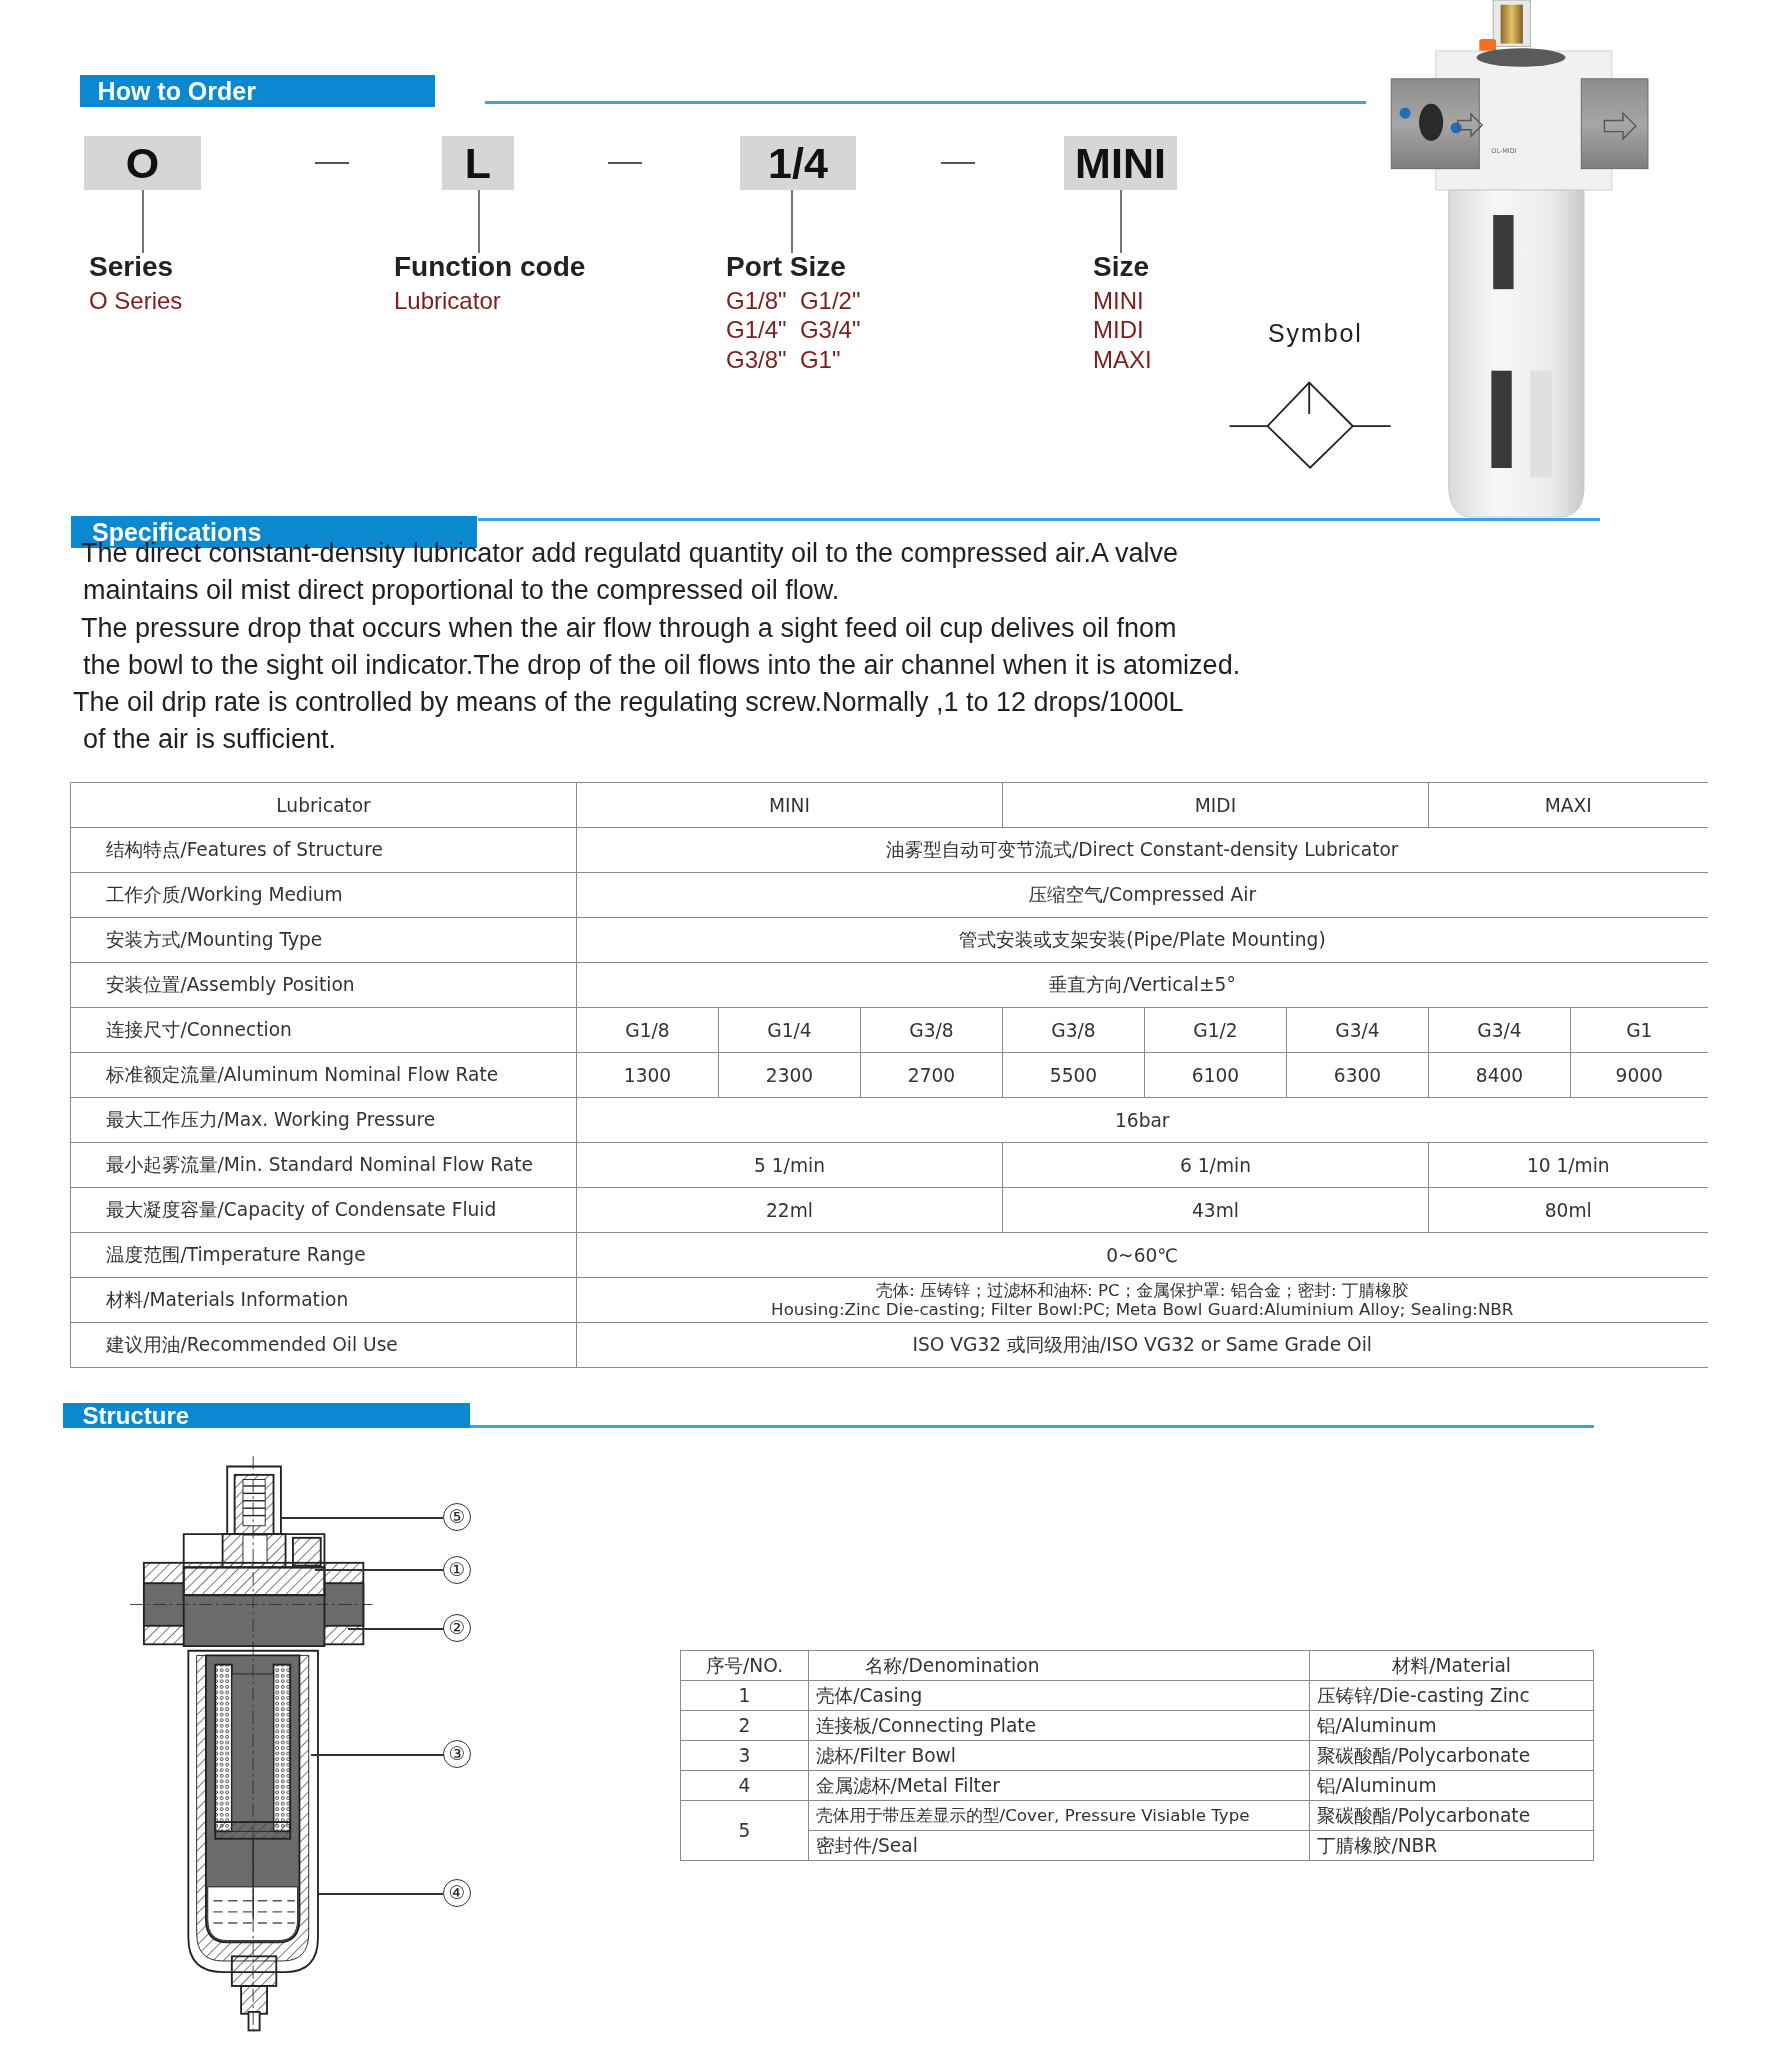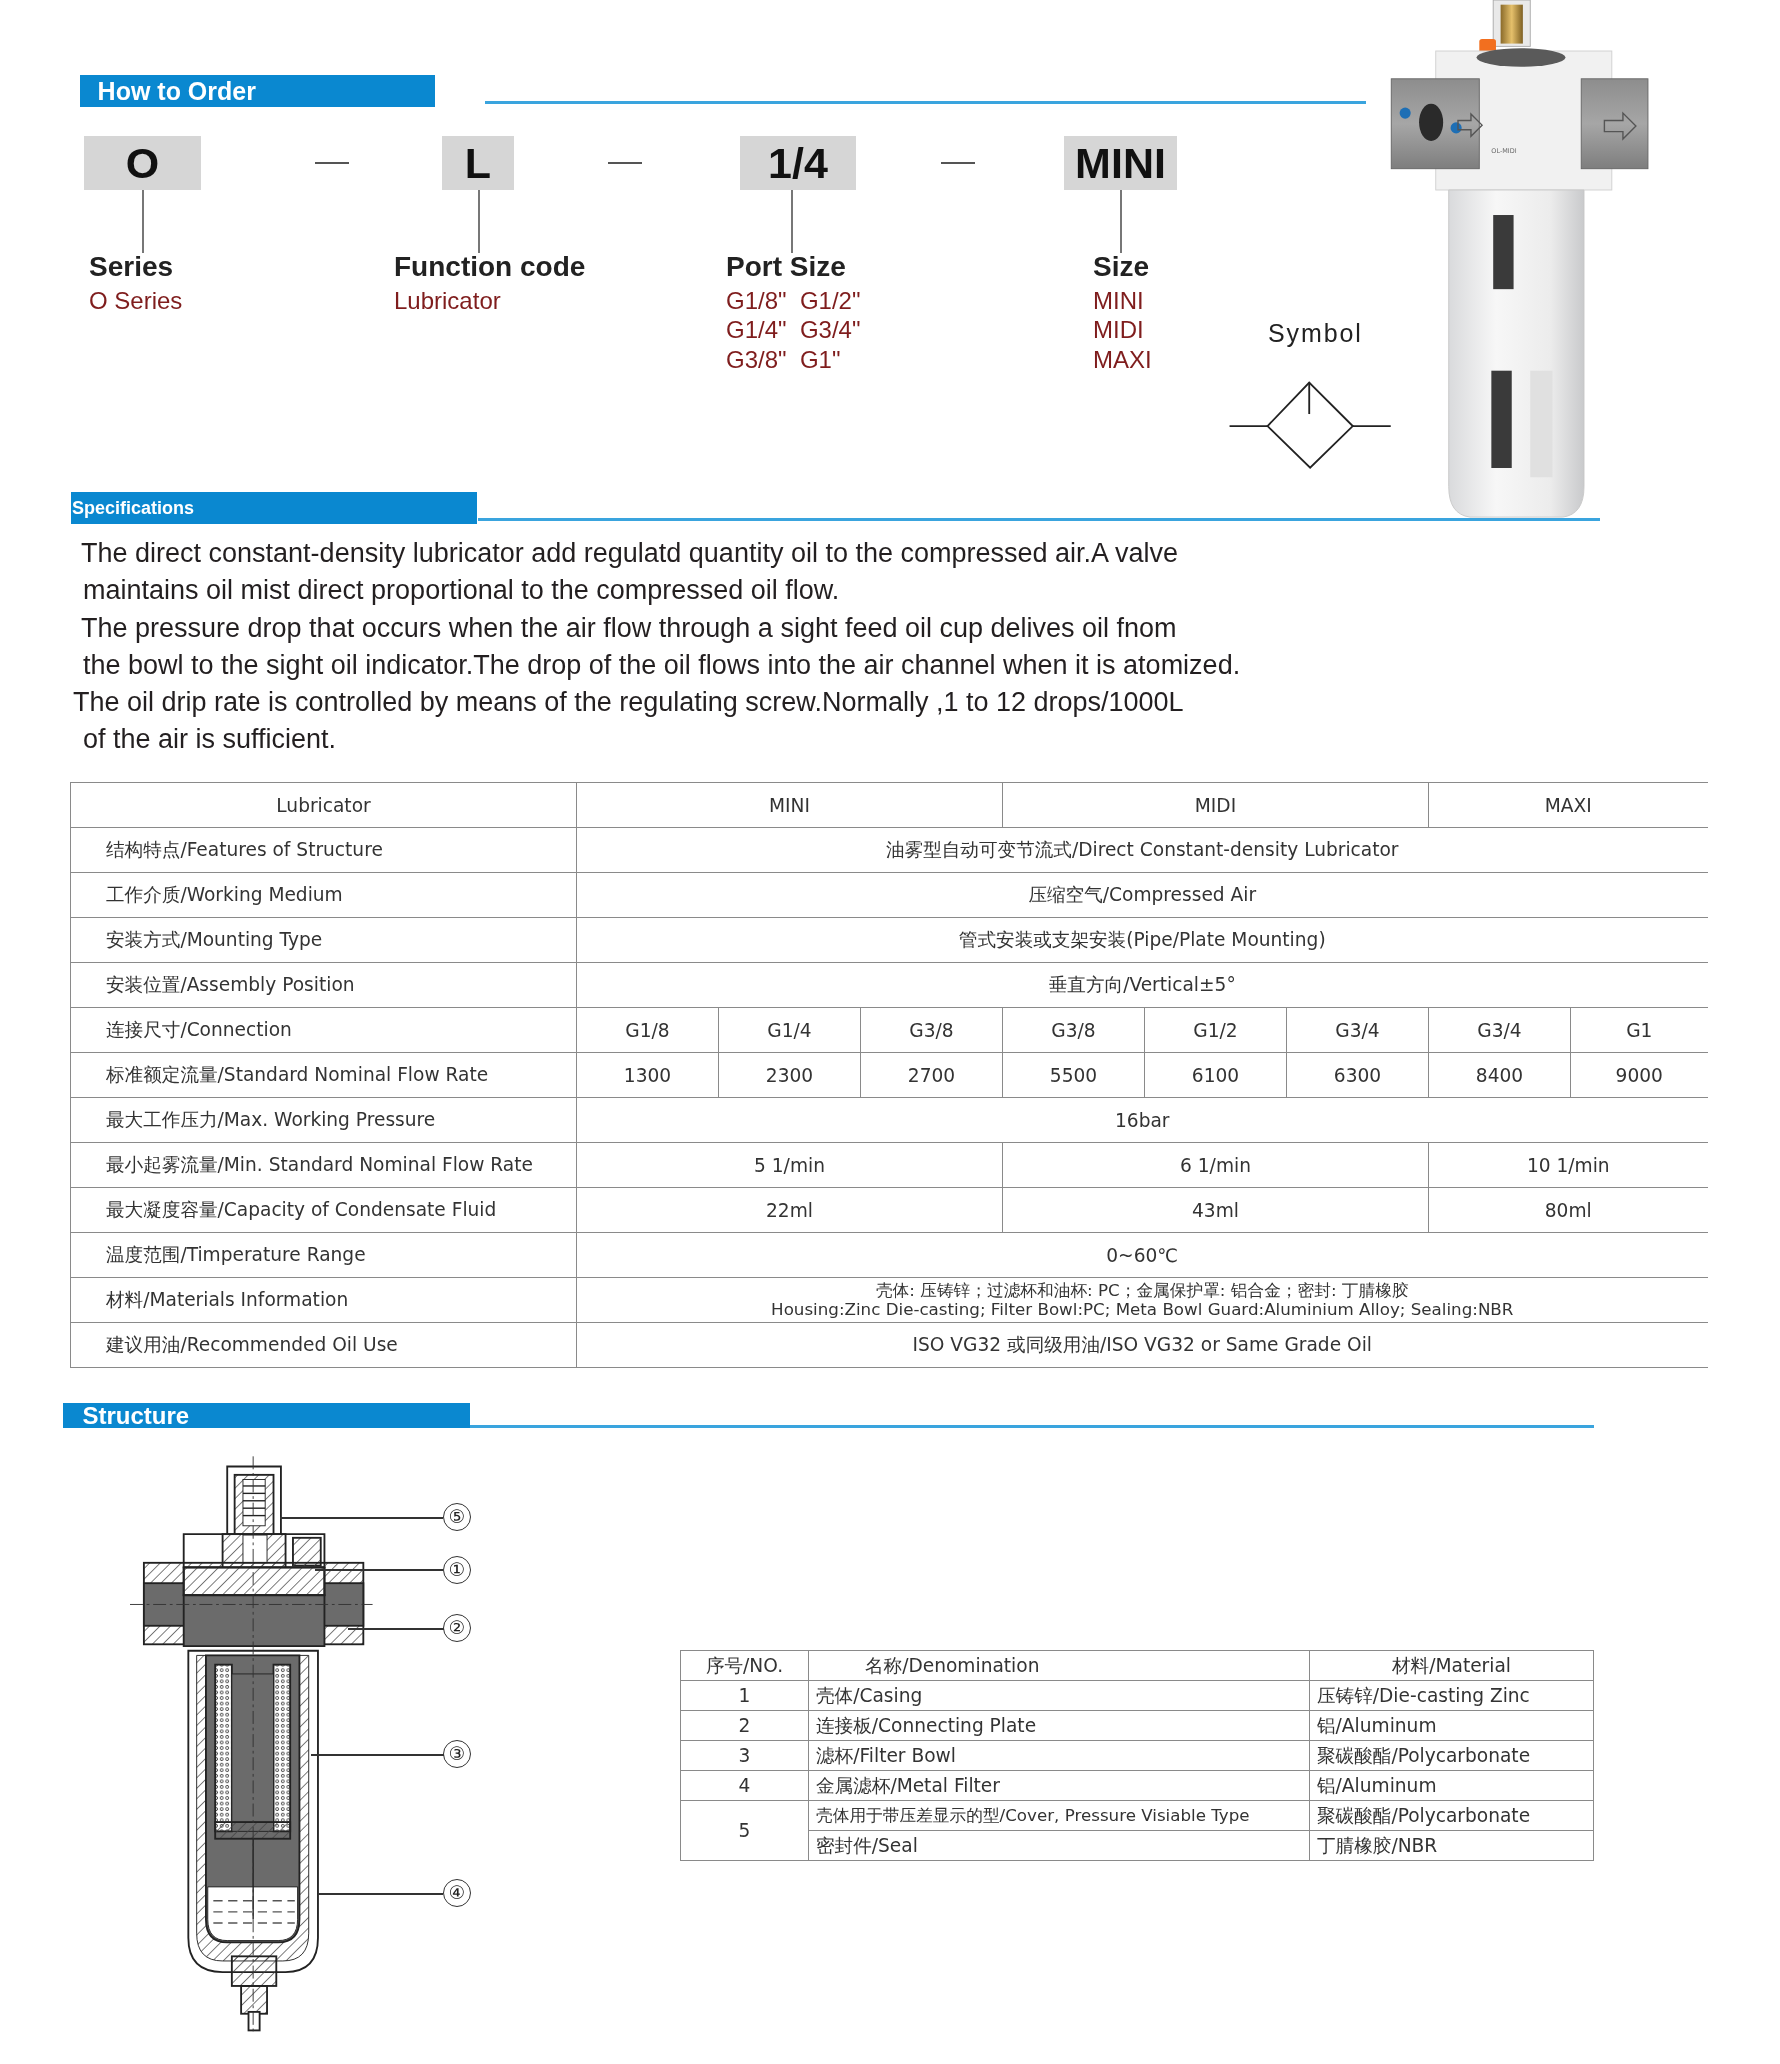--- a/index.html
+++ b/index.html
@@ -144,21 +144,21 @@
   <text x="118" y="165" font-size="7" fill="#666" font-family="DejaVu Sans, sans-serif">OL-MIDI</text>
 
   <path d="M72 205 L218 205 L218 525 Q218 555 195 558 L95 558 Q72 555 72 525 Z" fill="url(#bowlG)" stroke="#c8c8c8"></path>
 
   <rect x="120" y="232" width="22" height="80" fill="#3a3a3a"></rect>
   <rect x="118" y="400" width="22" height="105" fill="#3a3a3a"></rect>
 
   <rect x="160" y="400" width="24" height="115" fill="#e0e0e0"></rect>
 </svg>
 
-<div class="sec-bar" style="left:71px; top:492px; width:406px; height:32px; font-size:18px; padding-left:1px; line-height:32px;">
+<div class="sec-bar" style="left:71px; top:516px; width:406px; height:32px; font-size:25px; padding-left:21px; line-height:32px;">
   <span>Specifications</span>
 </div>
 <div class="sec-line" style="left:478px; top:518px; width:1122px;"></div>
 
 <div class="spec-p" style="left:81px; top:538px;">The direct constant-density lubricator add regulatd quantity oil to the compressed air.A valve</div>
 <div class="spec-p" style="left:83px; top:575px;">maintains oil mist direct proportional to the compressed oil flow.</div>
 <div class="spec-p" style="left:81px; top:613px;">The pressure drop that occurs when the air flow through a sight feed oil cup delives oil fnom</div>
 <div class="spec-p" style="left:83px; top:650px;">the bowl to the sight oil indicator.The drop of the oil flows into the air channel when it is atomized.</div>
 <div class="spec-p" style="left:73px; top:687px;">The oil drip rate is controlled by means of the regulating screw.Normally ,1 to 12 drops/1000L</div>
 <div class="spec-p" style="left:83px; top:724px;">of the air is sufficient.</div>
@@ -203,21 +203,21 @@
     <td>G1/8</td>
     <td>G1/4</td>
     <td>G3/8</td>
     <td>G3/8</td>
     <td>G1/2</td>
     <td>G3/4</td>
     <td>G3/4</td>
     <td>G1</td>
   </tr>
   <tr>
-    <td class="lbl first">标准额定流量/Standard Nominal Flow Rate</td>
+    <td class="lbl first">标准额定流量/Aluminum Nominal Flow Rate</td>
     <td>1300</td>
     <td>2300</td>
     <td>2700</td>
     <td>5500</td>
     <td>6100</td>
     <td>6300</td>
     <td>8400</td>
     <td>9000</td>
   </tr>
   <tr>

